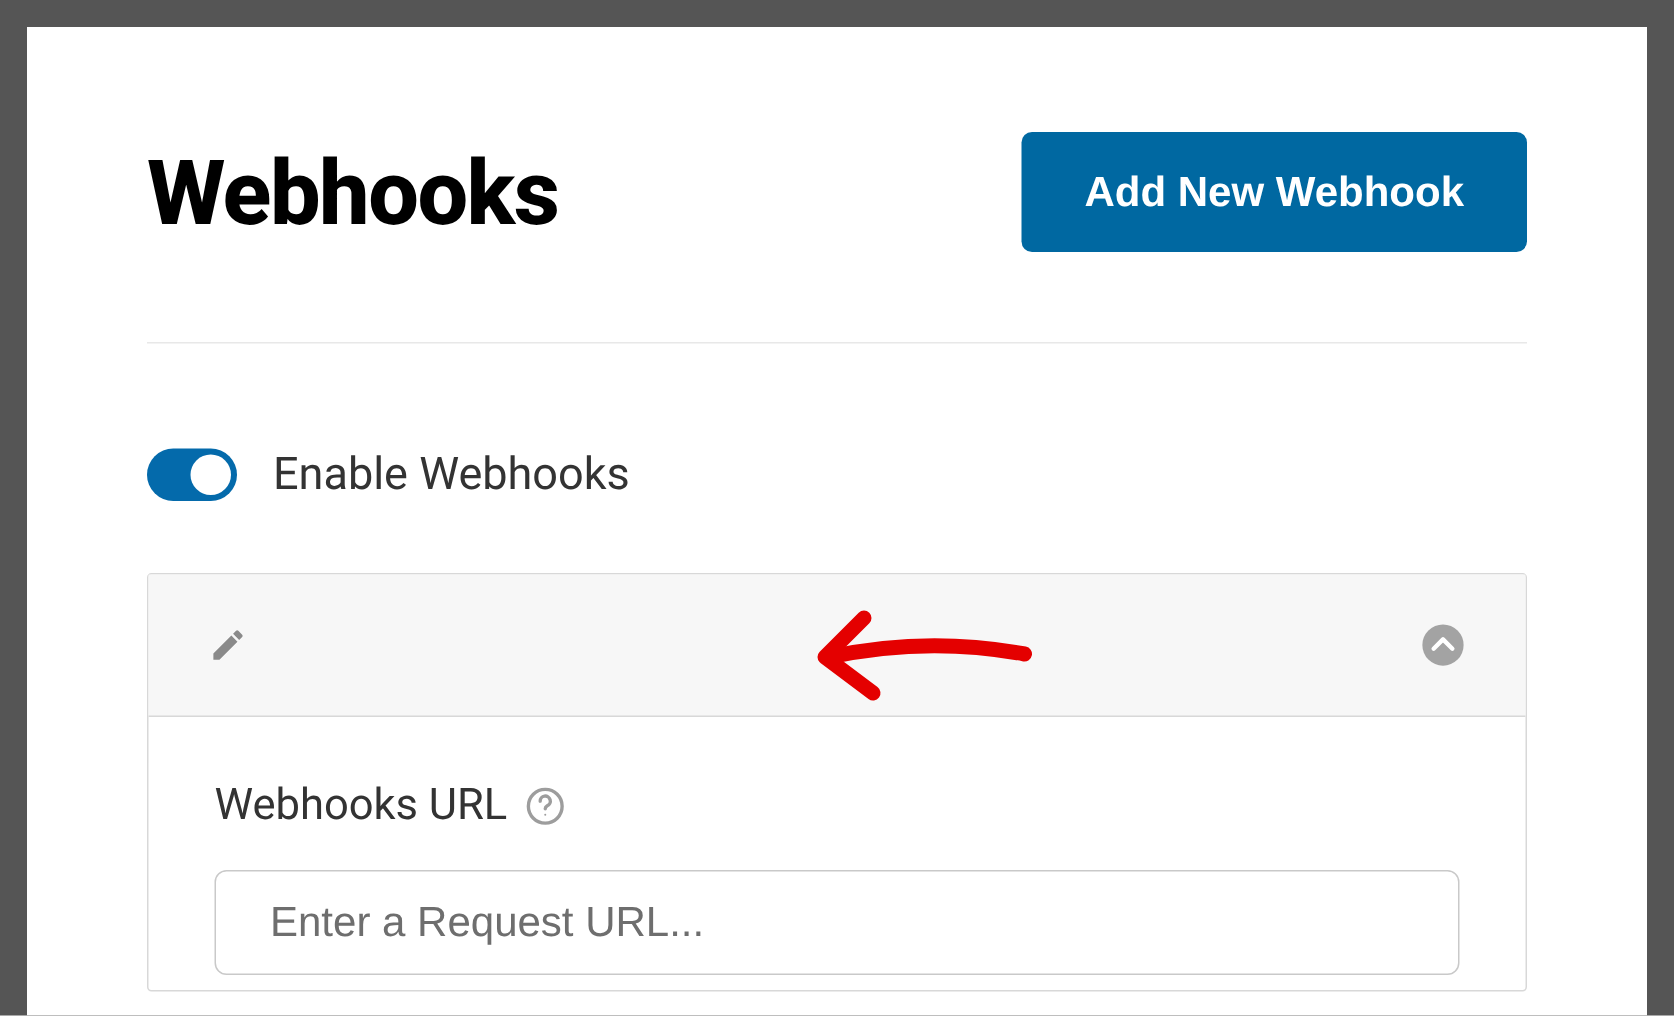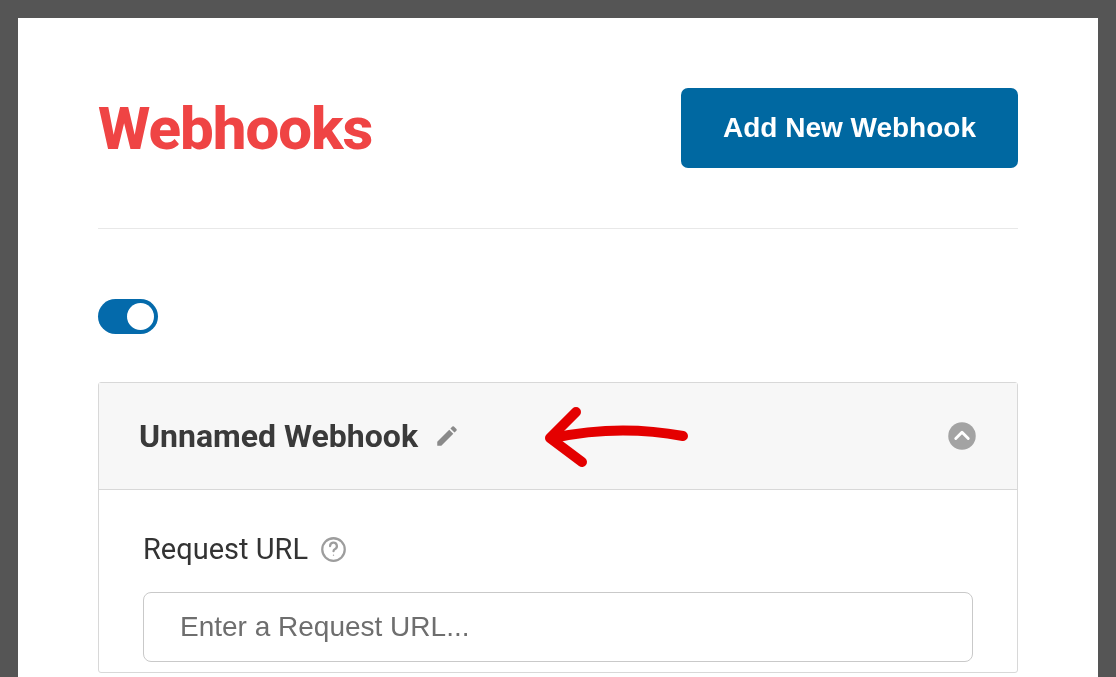--- a/index.html
+++ b/index.html
@@ -24,21 +24,21 @@
     .header-row {
       display: flex;
       justify-content: space-between;
       align-items: center;
       padding-bottom: 60px;
       border-bottom: 1px solid #e8e8e8;
     }
     .page-title {
       font-size: 60px;
       font-weight: 800;
-      color: #ef4444;
+      color: #000000;
       letter-spacing: -1px;
     }
     .add-btn {
       background: #0068a1;
       color: #fff;
       border: none;
       font-size: 28px;
       font-weight: 700;
       padding: 24px 42px;
       border-radius: 7px;
@@ -151,36 +151,36 @@
 
   <div class="header-row">
     <h1 class="page-title">Webhooks</h1>
     <button class="add-btn">Add New Webhook</button>
   </div>
 
   <div class="toggle-row">
     <div class="toggle">
       <div class="toggle-knob"></div>
     </div>
+    <span class="toggle-label">Enable Webhooks</span>
   </div>
 
   <div class="panel">
     <div class="panel-header">
-      <span class="panel-title">Unnamed Webhook</span>
       <svg class="pencil-icon" viewBox="0 0 24 24">
         <path d="M3 17.25V21h3.75L17.81 9.94l-3.75-3.75L3 17.25zM20.71 7.04c.39-.39.39-1.02 0-1.41l-2.34-2.34a.9959.9959 0 0 0-1.41 0l-1.83 1.83 3.75 3.75 1.83-1.83z"></path>
       </svg>
       <svg class="chevron-icon" viewBox="0 0 24 24">
         <circle cx="12" cy="12" r="11" fill="#a3a3a3"></circle>
         <path d="M7 14 L12 9 L17 14" stroke="#fff" stroke-width="2.3" fill="none" stroke-linecap="round" stroke-linejoin="round"></path>
       </svg>
     </div>
     <div class="panel-body">
       <div class="field-label-row">
-        <span class="field-label">Request URL</span>
+        <span class="field-label">Webhooks URL</span>
         <svg class="help-icon" viewBox="0 0 24 24">
           <circle cx="12" cy="12" r="10"></circle>
           <path d="M9 9a3 3 0 1 1 4.2 2.7c-.8.5-1.2 1-1.2 1.8" stroke-linecap="round"></path>
           <circle cx="12" cy="17" r="0.6" fill="#9d9d9d" stroke="none"></circle>
         </svg>
       </div>
       <input class="text-input" type="text" placeholder="Enter a Request URL..." style="">
     </div>
   </div>
 

